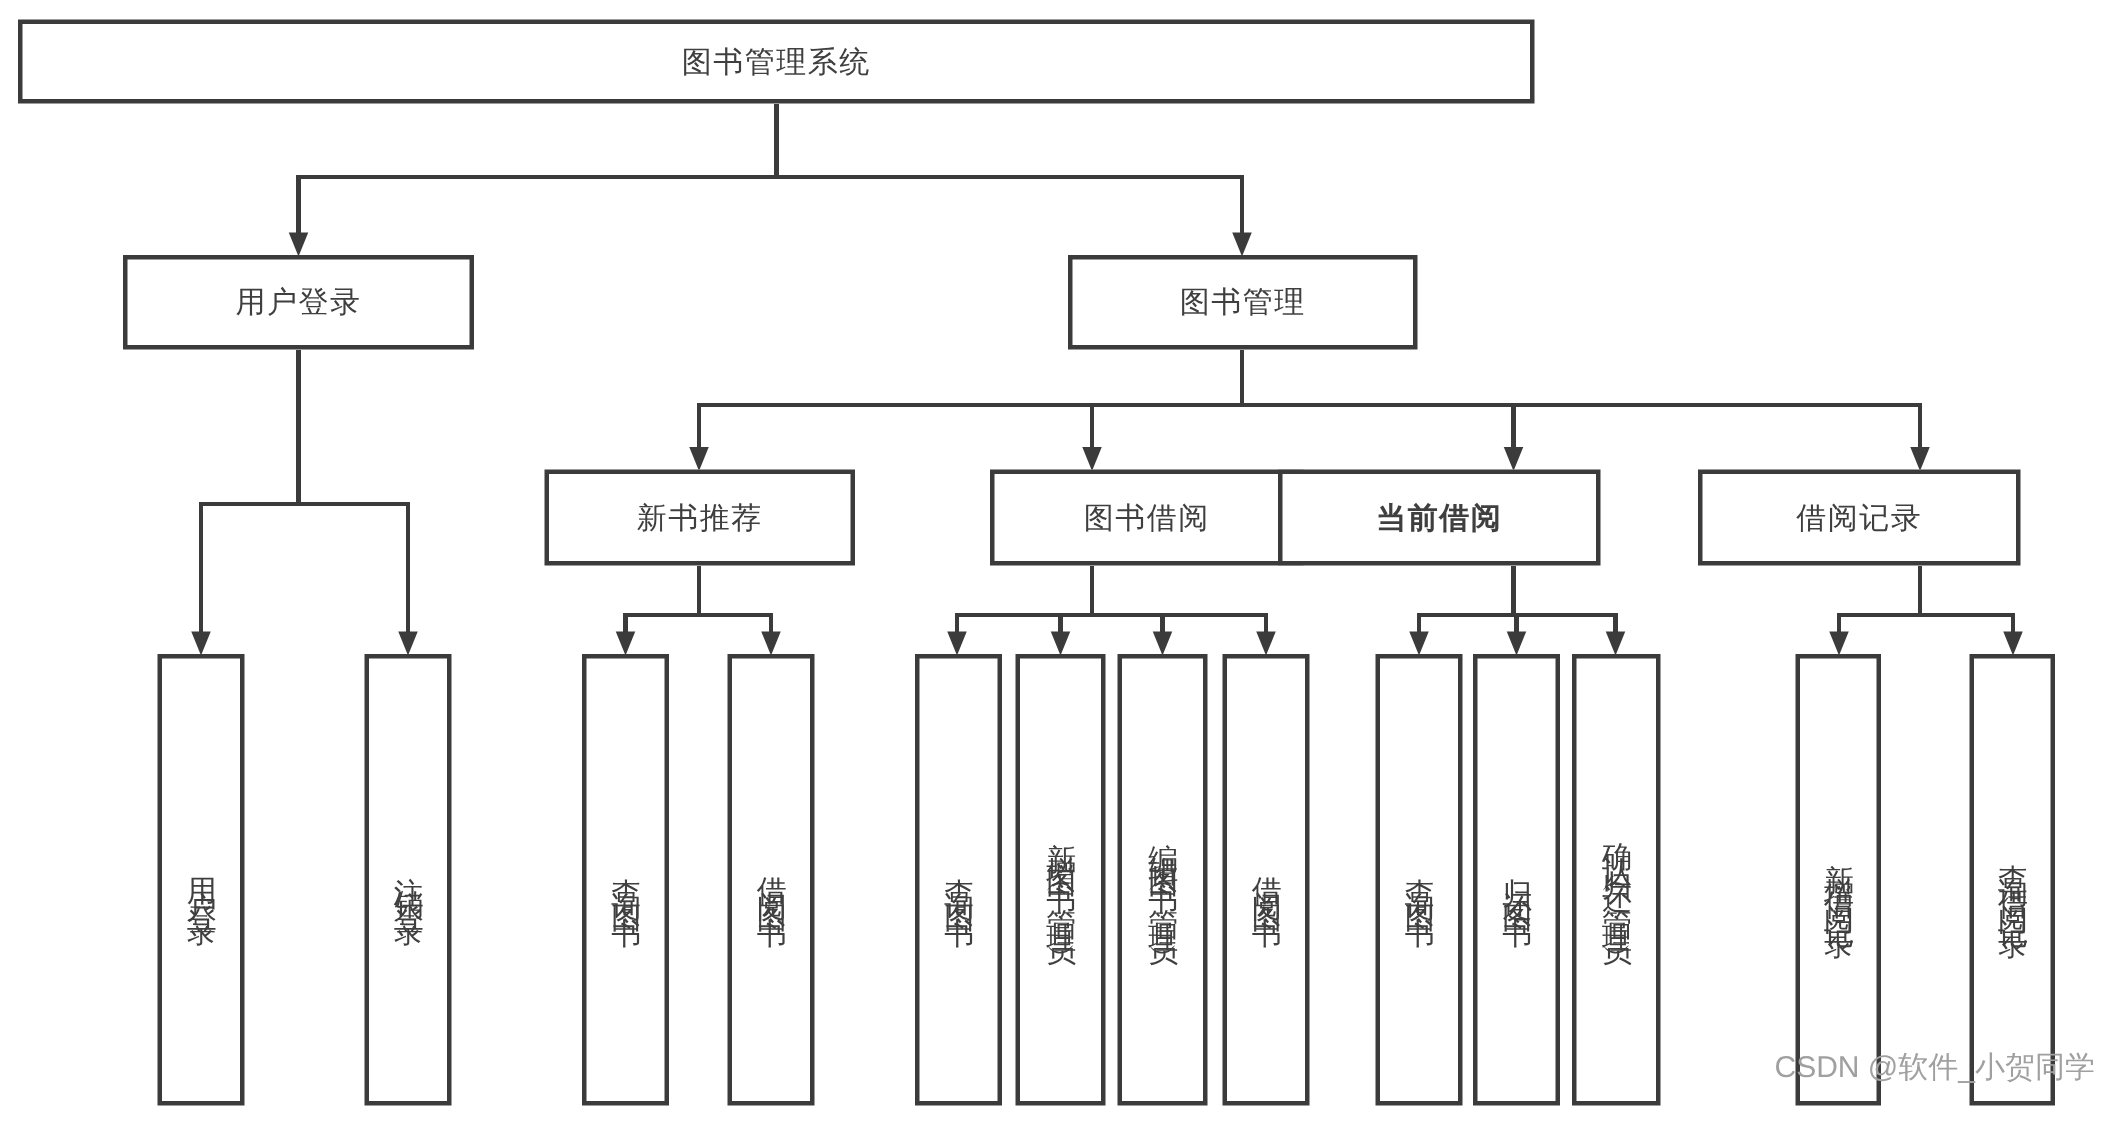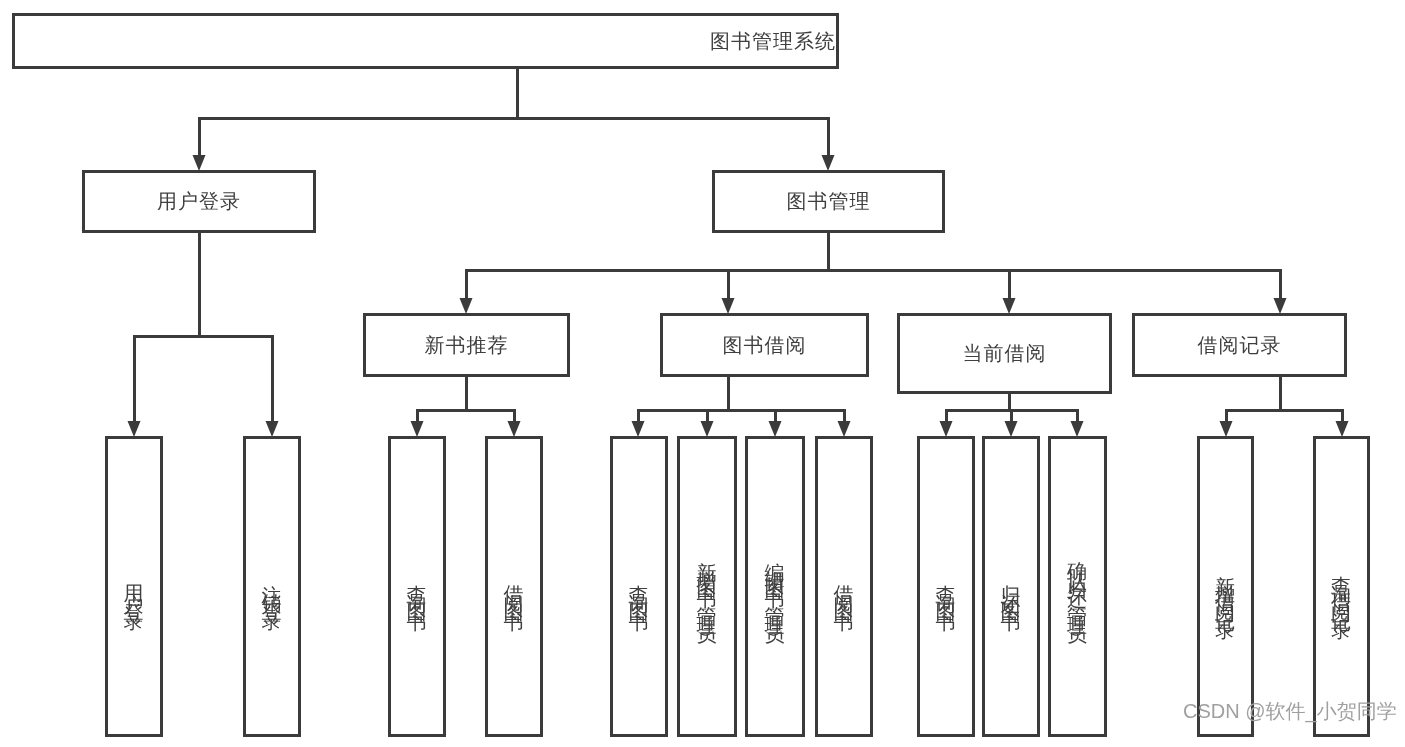--- a/index.html
+++ b/index.html
@@ -134,38 +134,38 @@
     <polygon points="700.5,421 713.5,421 707,437"></polygon>
     <polygon points="768.5,421 781.5,421 775,437"></polygon>
     <polygon points="837.5,421 850.5,421 844,437"></polygon>
     <polygon points="939.5,421 952.5,421 946,437"></polygon>
     <polygon points="1004.5,421 1017.5,421 1011,437"></polygon>
     <polygon points="1070.5,421 1083.5,421 1077,437"></polygon>
     <polygon points="1219.5,421 1232.5,421 1226,437"></polygon>
     <polygon points="1335.5,421 1348.5,421 1342,437"></polygon>
   </svg>
 
-  <div class="hbox" style="left:12px; top:13px; width:827px; height:56px;justify-content:flex-end;">
+  <div class="hbox" style="left:12px; top:13px; width:1011px; height:56px;">
     <span>图书管理系统</span>
   </div>
 
   <div class="hbox" style="left:82px; top:170px; width:234px; height:63px;">
     <span>用户登录</span>
   </div>
   <div class="hbox" style="left:363px; top:313px; width:207px; height:64px;">
     <span>新书推荐</span>
   </div>
 
   <div class="hbox" style="left:712px; top:170px; width:233px; height:63px;">
     <span>图书管理</span>
   </div>
   <div class="hbox" style="left:624px; top:313px; width:209px; height:64px;margin-left:36px;">
     <span>图书借阅</span>
   </div>
-  <div class="hbox" style="left:897px; top:313px; width:215px; height:81px;">
+  <div class="hbox" style="left:852px; top:313px; width:215px; height:64px;font-weight:bold;">
     <span>当前借阅</span>
   </div>
   <div class="hbox" style="left:1132px; top:313px; width:215px; height:64px;">
     <span>借阅记录</span>
   </div>
 
   <div class="leaf" style="left:105px;">
     <span class="vlabel">用户登录</span>
   </div>
   <div class="leaf" style="left:243px;">

